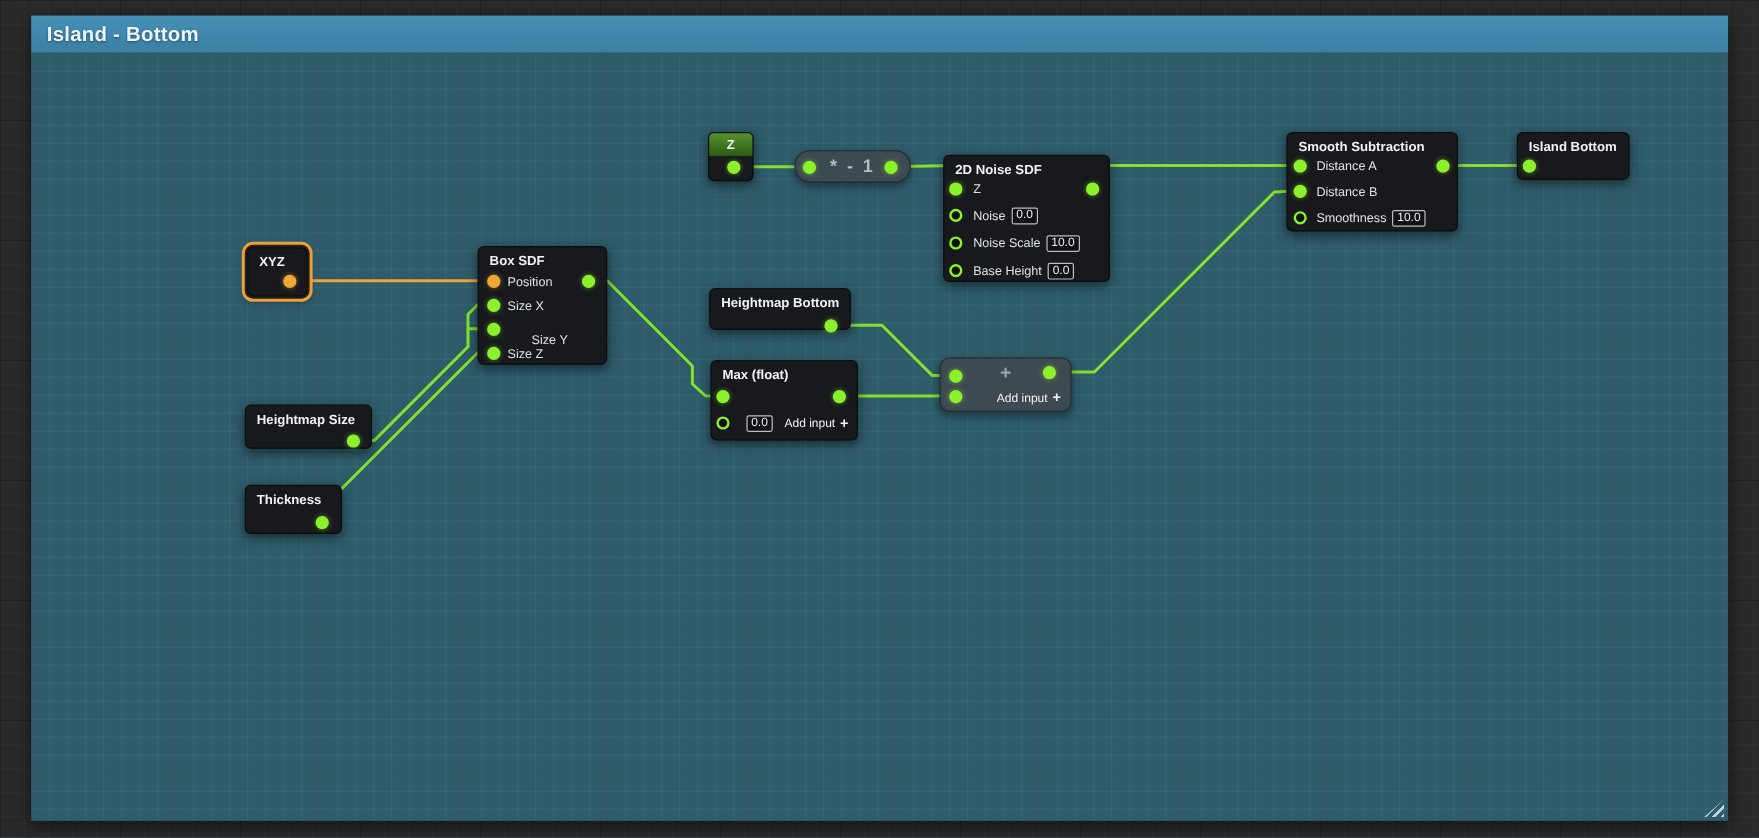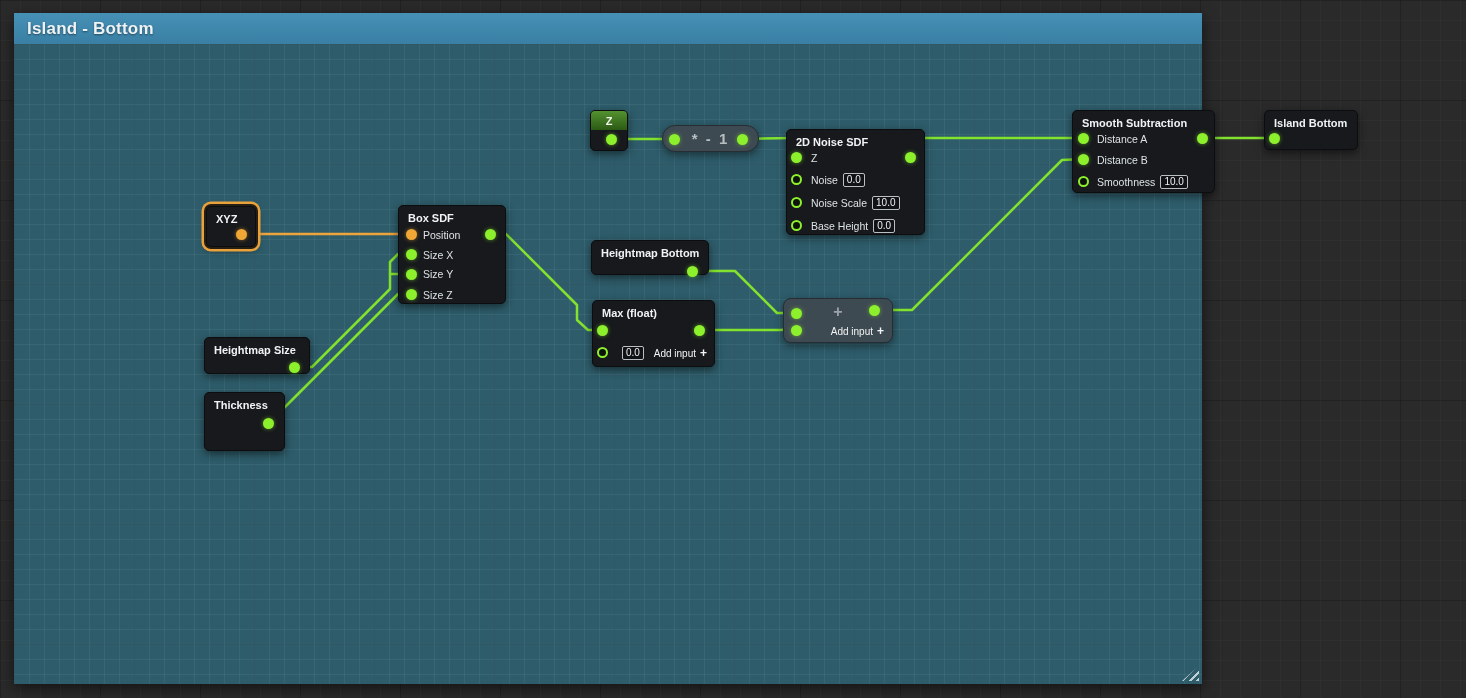--- a/index.html
+++ b/index.html
@@ -8,21 +8,21 @@
     font-family:"Liberation Sans",sans-serif;
     background-color:#2a2a2b;
     background-image:
       linear-gradient(rgba(0,0,0,0.28) 1px, transparent 1px),
       linear-gradient(90deg, rgba(0,0,0,0.28) 1px, transparent 1px),
       linear-gradient(rgba(255,255,255,0.025) 1px, transparent 1px),
       linear-gradient(90deg, rgba(255,255,255,0.025) 1px, transparent 1px);
     background-size:100px 100px,100px 100px,20px 20px,20px 20px;
   }
   .panel{
-    position:absolute;left:14px;top:13px;width:1188px;height:671px;
+    position:absolute;left:26px;top:13px;width:1414px;height:671px;
     box-shadow:0 4px 14px rgba(0,0,0,0.55);z-index:1;
   }
   .titlebar{
     position:absolute;left:0;top:0;right:0;height:31px;
     background:linear-gradient(#4690b6,#3a7fa4);
     display:flex;align-items:center;padding-left:13px;box-sizing:border-box;
   }
   .titlebar .t{
     font-size:17px;font-weight:bold;color:#eef3f5;
     text-shadow:0 1px 2px rgba(0,0,0,0.45);letter-spacing:0.2px;
@@ -129,34 +129,34 @@
 <div class="node selected" style="left:206px;top:206px;width:50px;height:41px;">
   <div class="ntitle">XYZ</div>
   <span class="dot fo" style="left:29px;top:22px;"></span>
 </div>
 
 <div class="node" style="left:204px;top:337px;width:106px;height:37px;">
   <div class="ntitle">Heightmap Size</div>
   <span class="dot fg" style="left:84px;top:24px;"></span>
 </div>
 
-<div class="node" style="left:204px;top:392px;width:81px;height:59px;">
+<div class="node" style="left:204px;top:404px;width:81px;height:41px;">
   <div class="ntitle">Thickness</div>
   <span class="dot fg" style="left:58px;top:25px;"></span>
 </div>
 
 <div class="node" style="left:398px;top:205px;width:108px;height:99px;">
   <div class="ntitle">Box SDF</div>
   <div class="row" style="top:21px;">
       <span class="lbl">Position</span>
     </div>
   <div class="row" style="top:41px;">
       <span class="lbl">Size X</span>
     </div>
-  <div class="row" style="top:60px;">
+  <div class="row" style="top:70px;margin-left:20px;">
       <span class="lbl">Size Y</span>
     </div>
   <div class="row" style="top:81px;">
       <span class="lbl">Size Z</span>
     </div>
   <span class="dot fo" style="left:7px;top:23px;"></span>
   <span class="dot fg" style="left:7px;top:43px;"></span>
   <span class="dot fg" style="left:7px;top:63px;"></span>
   <span class="dot fg" style="left:7px;top:83px;"></span>
   <span class="dot fg" style="left:86px;top:23px;"></span>

